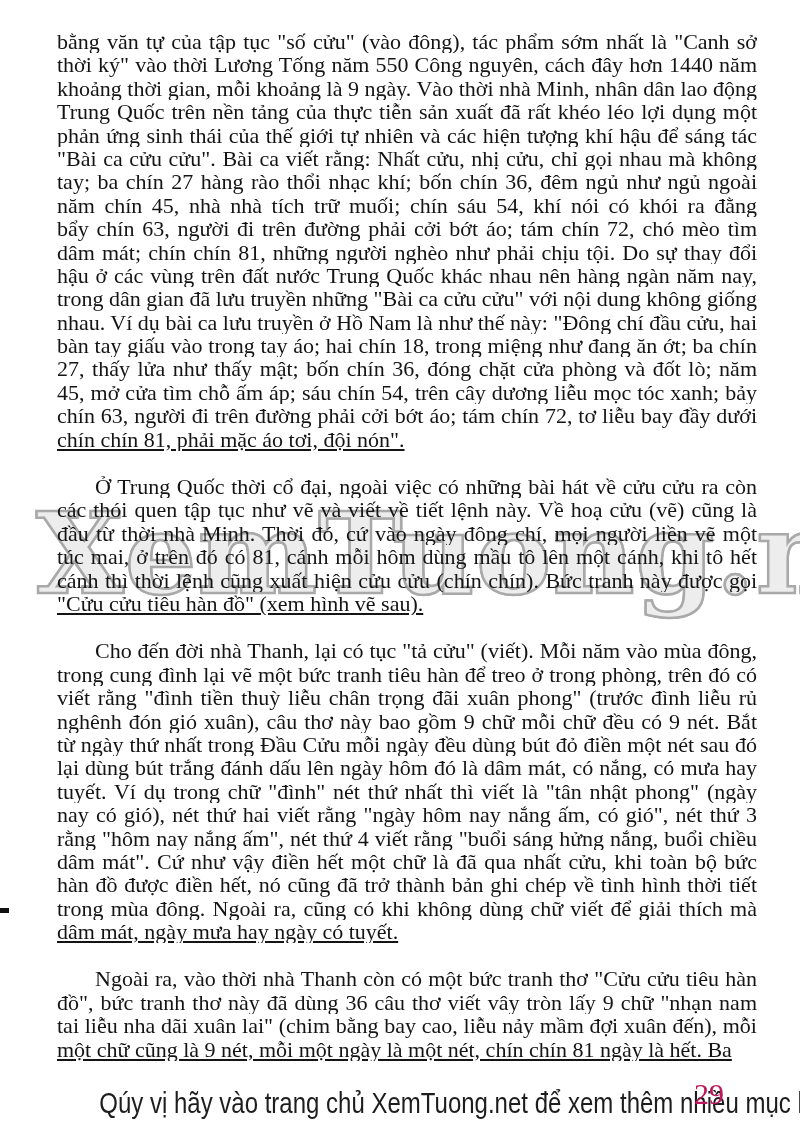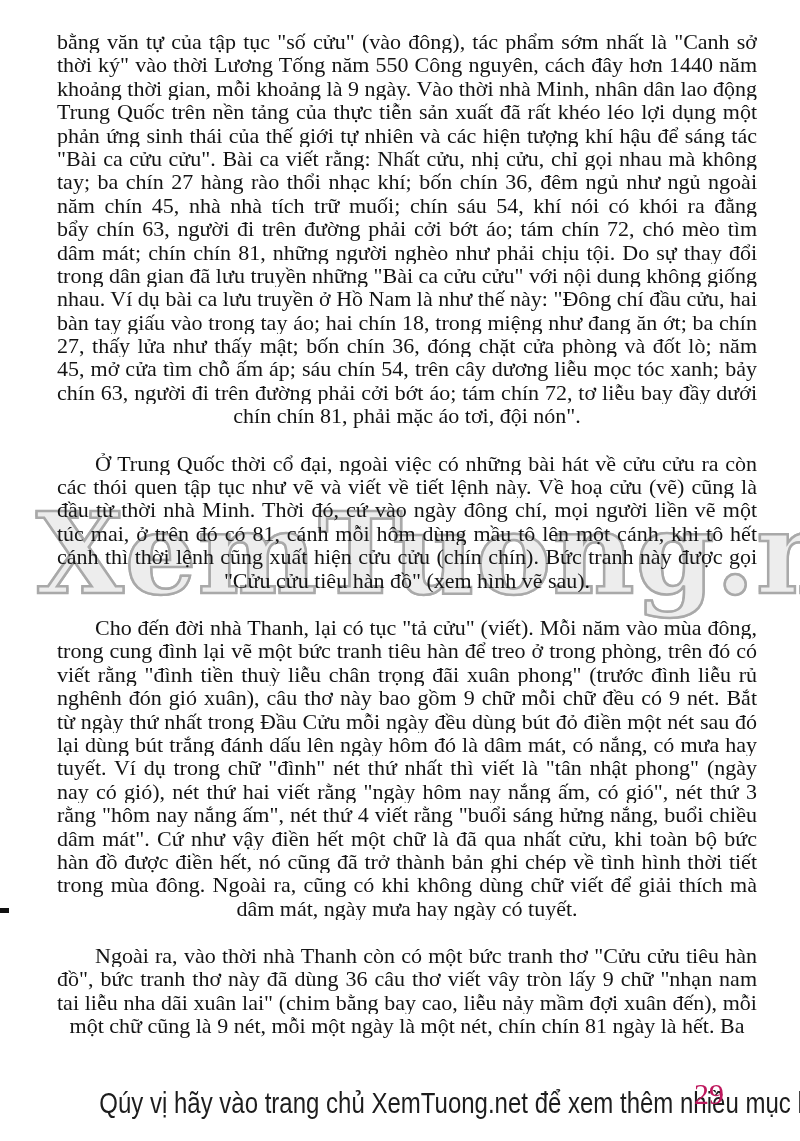--- a/index.html
+++ b/index.html
@@ -43,22 +43,23 @@
   }
   .para + .para{margin-top:24px;}
   .para.indent .line:first-child{text-indent:38px;}
   .line{
     height:23.4px;
     overflow:hidden;
     text-align:justify;
     text-align-last:justify;
   }
   .line.lastline{
-    text-align:center;
+    text-align:left;
     text-align-last:auto;
+    text-decoration:underline;
   }
   
   .margin-dash{
     position:absolute;
     left:0;top:908px;
     width:9px;height:5px;
     background:#111;
     z-index:2;
   }
   
@@ -100,20 +101,21 @@
         <div class="line">bằng văn tự của tập tục "số cửu" (vào đông), tác phẩm sớm nhất là "Canh sở tuế</div>
         <div class="line">thời ký" vào thời Lương Tống năm 550 Công nguyên, cách đây hơn 1440 năm lịch</div>
         <div class="line">khoảng thời gian, mỗi khoảng là 9 ngày. Vào thời nhà Minh, nhân dân lao động ở</div>
         <div class="line">Trung Quốc trên nền tảng của thực tiễn sản xuất đã rất khéo léo lợi dụng một số</div>
         <div class="line">phản ứng sinh thái của thế giới tự nhiên và các hiện tượng khí hậu để sáng tác</div>
         <div class="line">"Bài ca cửu cửu". Bài ca viết rằng: Nhất cửu, nhị cửu, chỉ gọi nhau mà không vẫy</div>
         <div class="line">tay; ba chín 27 hàng rào thổi nhạc khí; bốn chín 36, đêm ngủ như ngủ ngoài trời;</div>
         <div class="line">năm chín 45, nhà nhà tích trữ muối; chín sáu 54, khí nói có khói ra đằng miệng;</div>
         <div class="line">bẩy chín 63, người đi trên đường phải cởi bớt áo; tám chín 72, chó mèo tìm chỗ</div>
         <div class="line">dâm mát; chín chín 81, những người nghèo như phải chịu tội. Do sự thay đổi khí</div>
+        <div class="line">hậu ở các vùng trên đất nước Trung Quốc khác nhau nên hàng ngàn năm nay,</div>
         <div class="line">trong dân gian đã lưu truyền những "Bài ca cửu cửu" với nội dung không giống</div>
         <div class="line">nhau. Ví dụ bài ca lưu truyền ở Hồ Nam là như thế này: "Đông chí đầu cửu, hai</div>
         <div class="line">bàn tay giấu vào trong tay áo; hai chín 18, trong miệng như đang ăn ớt; ba chín</div>
         <div class="line">27, thấy lửa như thấy mật; bốn chín 36, đóng chặt cửa phòng và đốt lò; năm chín</div>
         <div class="line">45, mở cửa tìm chỗ ấm áp; sáu chín 54, trên cây dương liễu mọc tóc xanh; bảy</div>
         <div class="line">chín 63, người đi trên đường phải cởi bớt áo; tám chín 72, tơ liễu bay đầy dưới đất;</div>
         <div class="line lastline">chín chín 81, phải mặc áo tơi, đội nón".</div>
       </div>
       <div class="para indent">
         <div class="line">Ở Trung Quốc thời cổ đại, ngoài việc có những bài hát về cửu cửu ra còn có</div>

